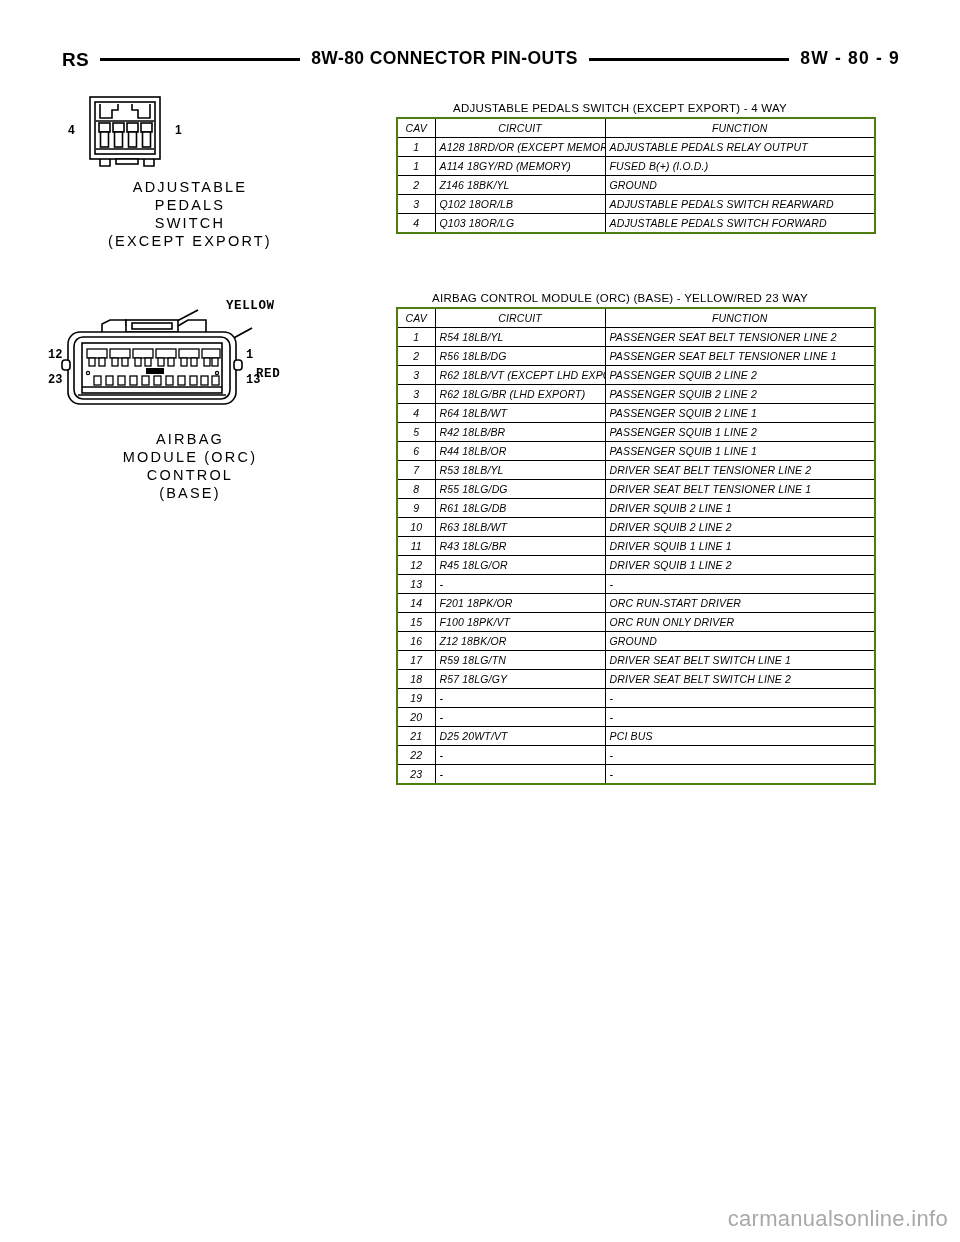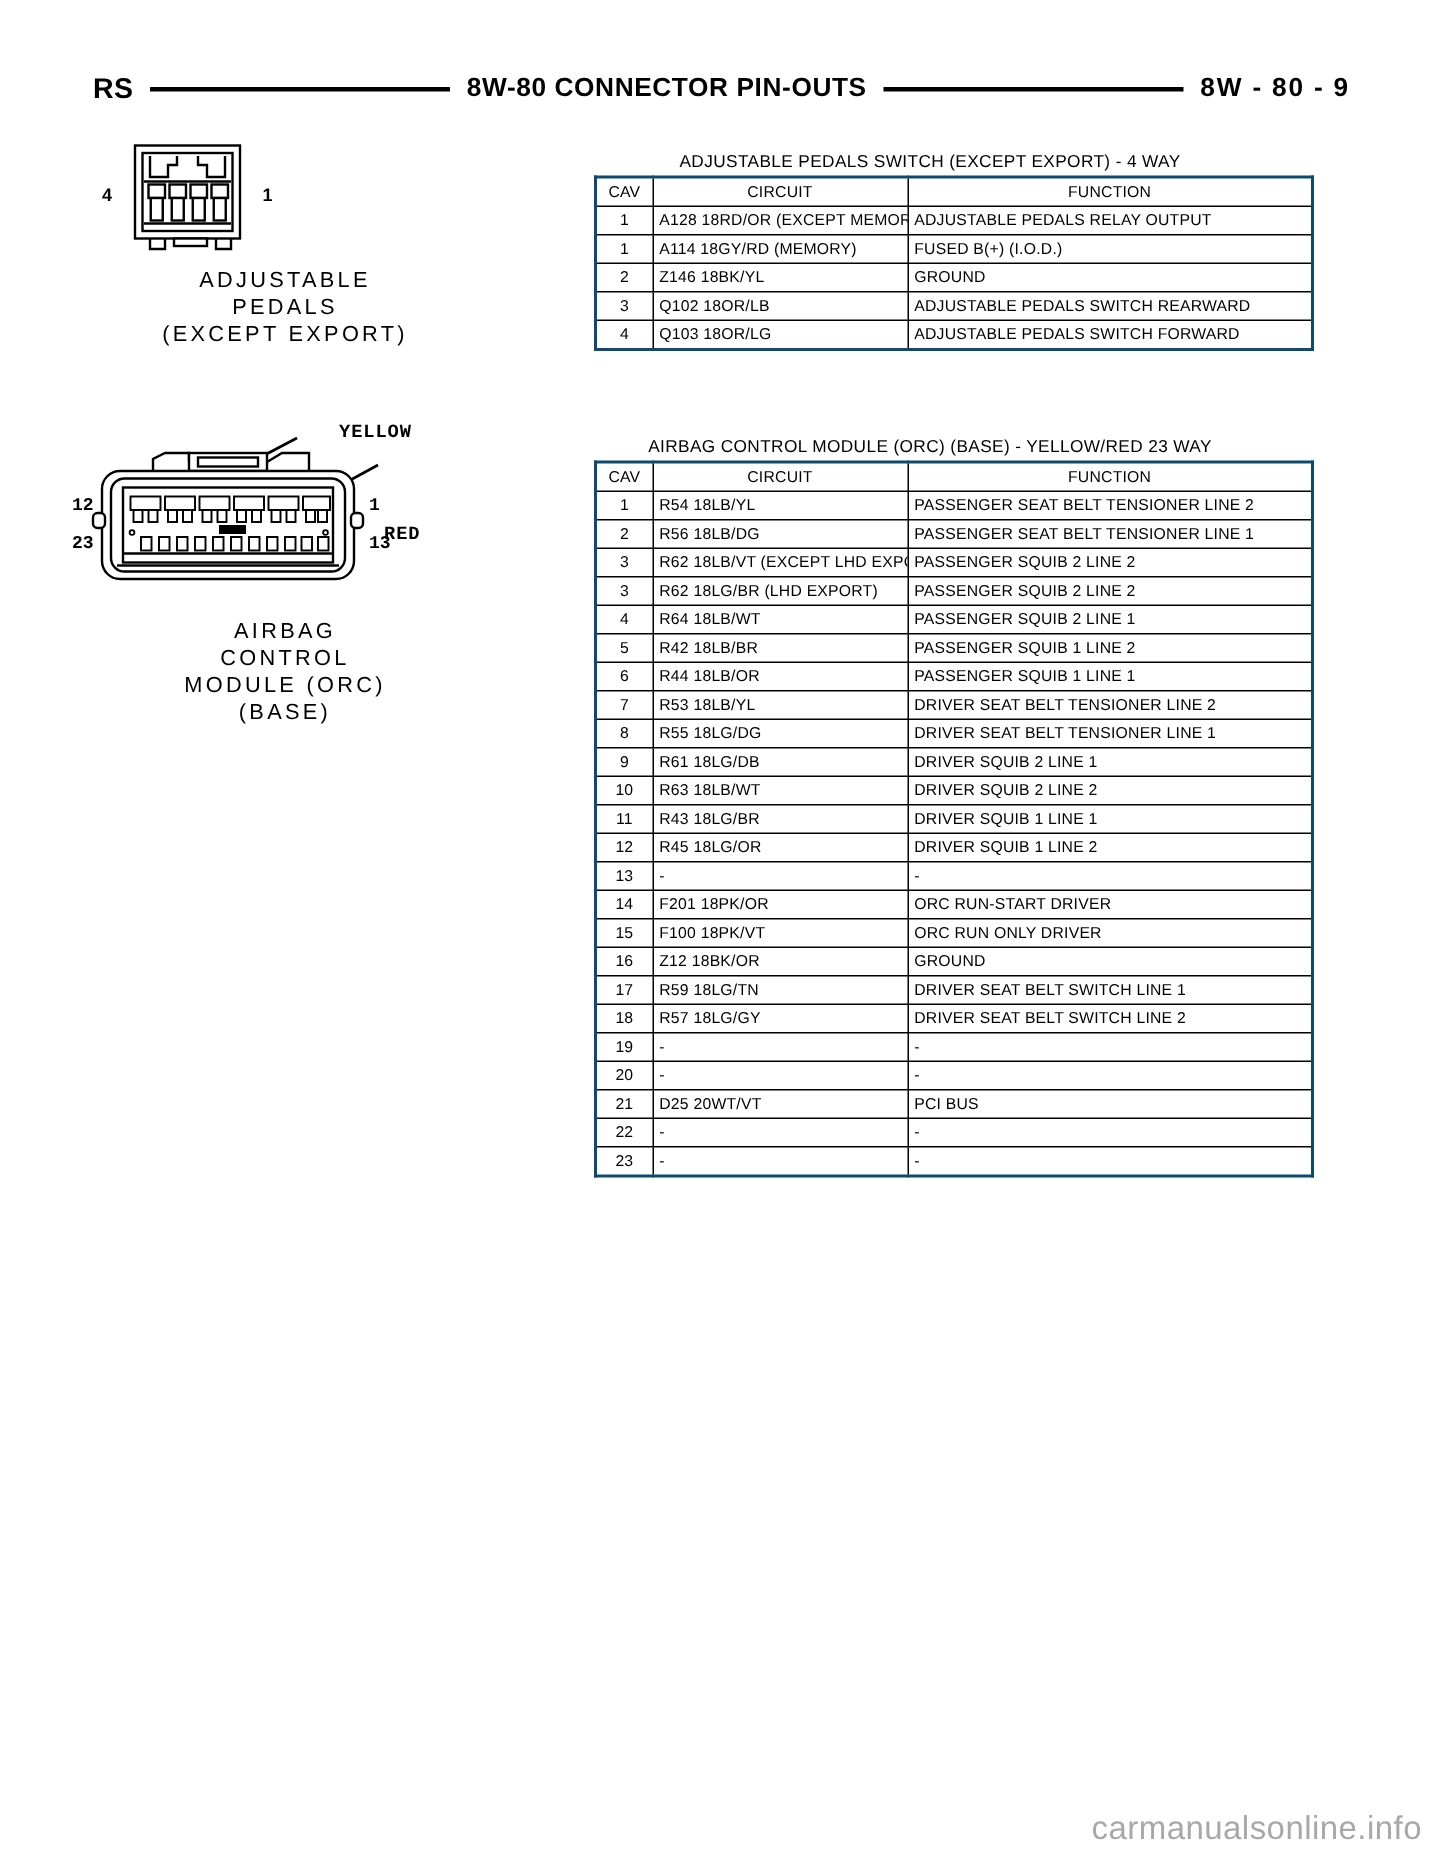--- a/index.html
+++ b/index.html
@@ -90,21 +90,22 @@
     text-align: center;
     font-size: 11.5px;
     letter-spacing: 0.25px;
     margin-bottom: 3px;
     white-space: nowrap;
   }
   table.pinout {
     border-collapse: collapse;
     width: 478px;
     table-layout: fixed;
-    border: 2px solid #0c4a6e;
+    border: 2px solid #4d7c0f;
+    font-style: italic;
   }
   table.pinout col.c-cav  { width: 38px; }
   table.pinout col.c-ckt  { width: 170px; }
   table.pinout col.c-fn   { width: 270px; }
   table.pinout th, table.pinout td {
     border: 1px solid #000;
     font-size: 10.5px;
     font-weight: normal;
     height: 18px;
     line-height: 12px;
@@ -171,20 +172,21 @@
 
           <path d="M60 67 L60 74 L70 74 L70 67"></path>
           <rect x="76" y="67" width="22" height="5" fill="#fff"></rect>
           <path d="M104 67 L104 74 L114 74 L114 67"></path>
         </g>
       </svg>
     </div>
     <div class="conn-caption">
       <div>ADJUSTABLE</div>
       <div>PEDALS</div>
+      <div>SWITCH</div>
       <div>(EXCEPT EXPORT)</div>
     </div>
   </div>
 
   <div class="diagram-block" style="margin-top:44px;">
     <div id="airbag-diagram">
       <svg width="300" height="130" viewBox="0 0 300 130">
 
         <g fill="none" stroke="#000" stroke-width="1.8">
           <path d="M158 16 L120 36"></path>
@@ -260,22 +262,22 @@
 
       
       <span class="pin-label" style="left:8px; top:55px;">12</span>
       <span class="pin-label" style="left:206px; top:55px;">1</span>
       <span class="pin-label" style="left:8px; top:80px;">23</span>
       <span class="pin-label" style="left:206px; top:80px;">13</span>
     </div>
 
     <div class="conn-caption" style="margin-top:6px;">
       <div>AIRBAG</div>
+      <div>MODULE (ORC)</div>
       <div>CONTROL</div>
-      <div>MODULE (ORC)</div>
       <div>(BASE)</div>
     </div>
   </div>
 </div>
 
 <div class="table-block" style="top:102px;">
   <div class="table-title">ADJUSTABLE PEDALS SWITCH (EXCEPT EXPORT) - 4 WAY</div>
   <table class="pinout">
     <colgroup>
         <col class="c-cav">

